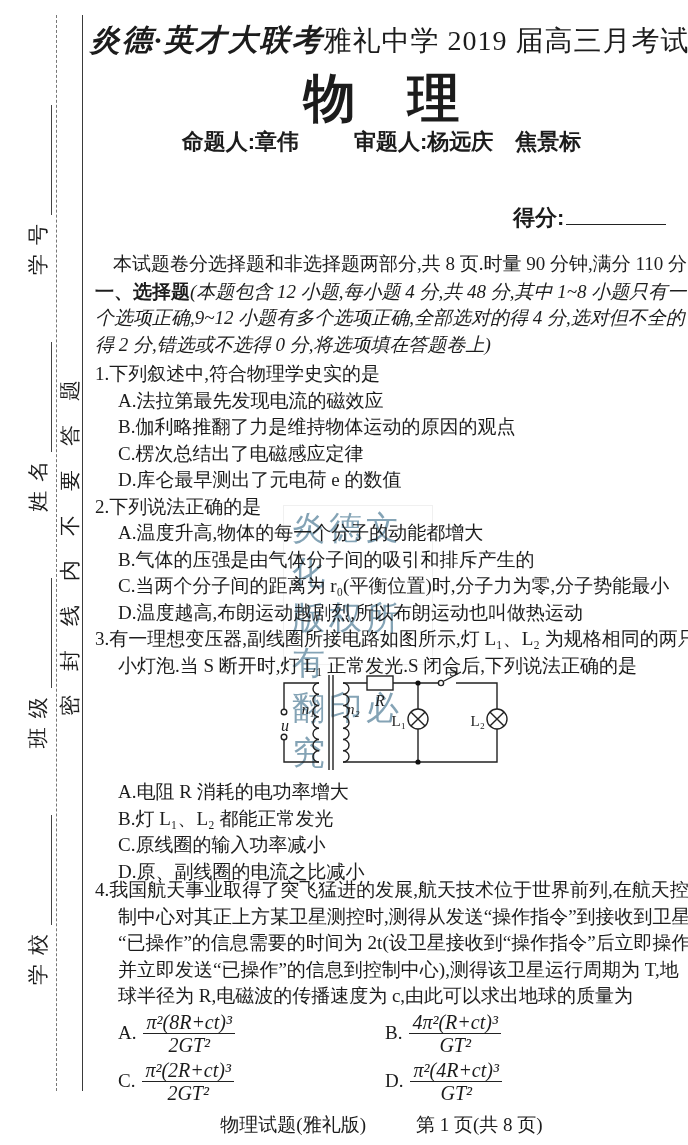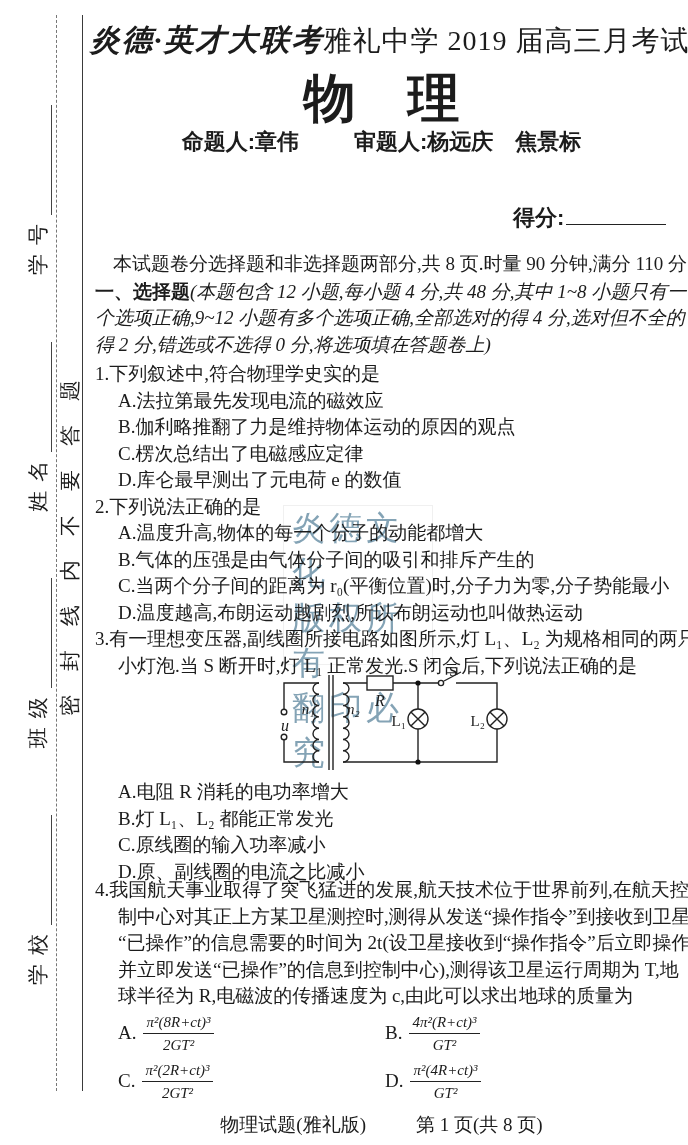--- a/index.html
+++ b/index.html
@@ -48,21 +48,21 @@
   .kai{font-style:italic;}
   .q1{margin-top:3px;}
   .circuit-wrap{margin:-12px 0 0 180px;height:112px;z-index:2;}
   .q4{margin-top:-8px;}
 
   .fmlrow{position:relative;height:48px;}
   .fml{position:absolute;top:2px;display:flex;align-items:center;gap:7px;}
   .fml.c1{left:23px;}
   .fml.c2{left:290px;}
   .frac{display:inline-flex;flex-direction:column;align-items:center;font-style:italic;
-        font-size:15px;line-height:20px;}
+        font-size:20px;line-height:20px;}
   .frac .num{border-bottom:1.4px solid #222;padding:0 3px 1px;}
   .frac .den{padding-top:1px;}
 
   .footer{position:absolute;left:95px;top:1112px;width:573px;text-align:center;font-size:19px;z-index:2;}
   .footer span{margin:0 25px;}
 
   svg text{font-family:"Liberation Serif","DejaVu Serif",serif;fill:#1c1c1c;}
 </style>
 </head>
 <body>

